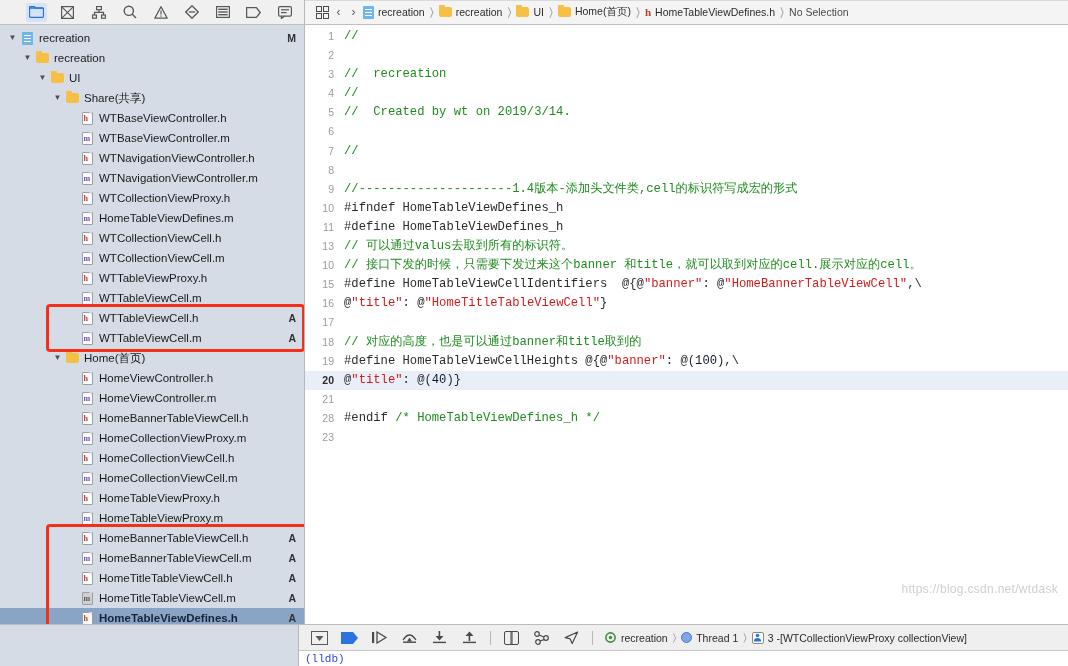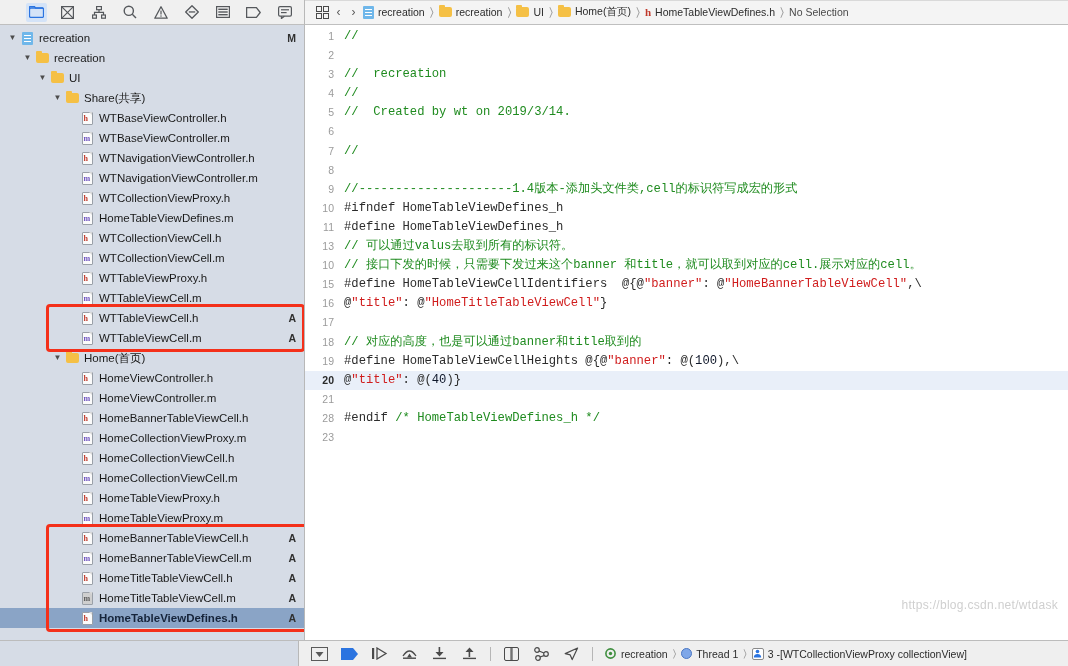--- a/index.html
+++ b/index.html
@@ -645,14 +645,18 @@
             <svg width="9" height="9" viewBox="0 0 9 9">
               <circle cx="4.5" cy="2.5" r="1.8" fill="#2b74e0"></circle>
               <path d="M0.8 8.6 A3.7 3.7 0 0 1 8.2 8.6 Z" fill="#2b74e0"></path>
             </svg>
           </span>
           <span>3 -[WTCollectionViewProxy collectionView]</span>
         </span>
       </span>
   </div>
 
+  <div class="console">
+    <div class="cleft"></div>
+    <div class="cright">(lldb)</div>
+  </div>
 
 </div>
 
 </body></html>

